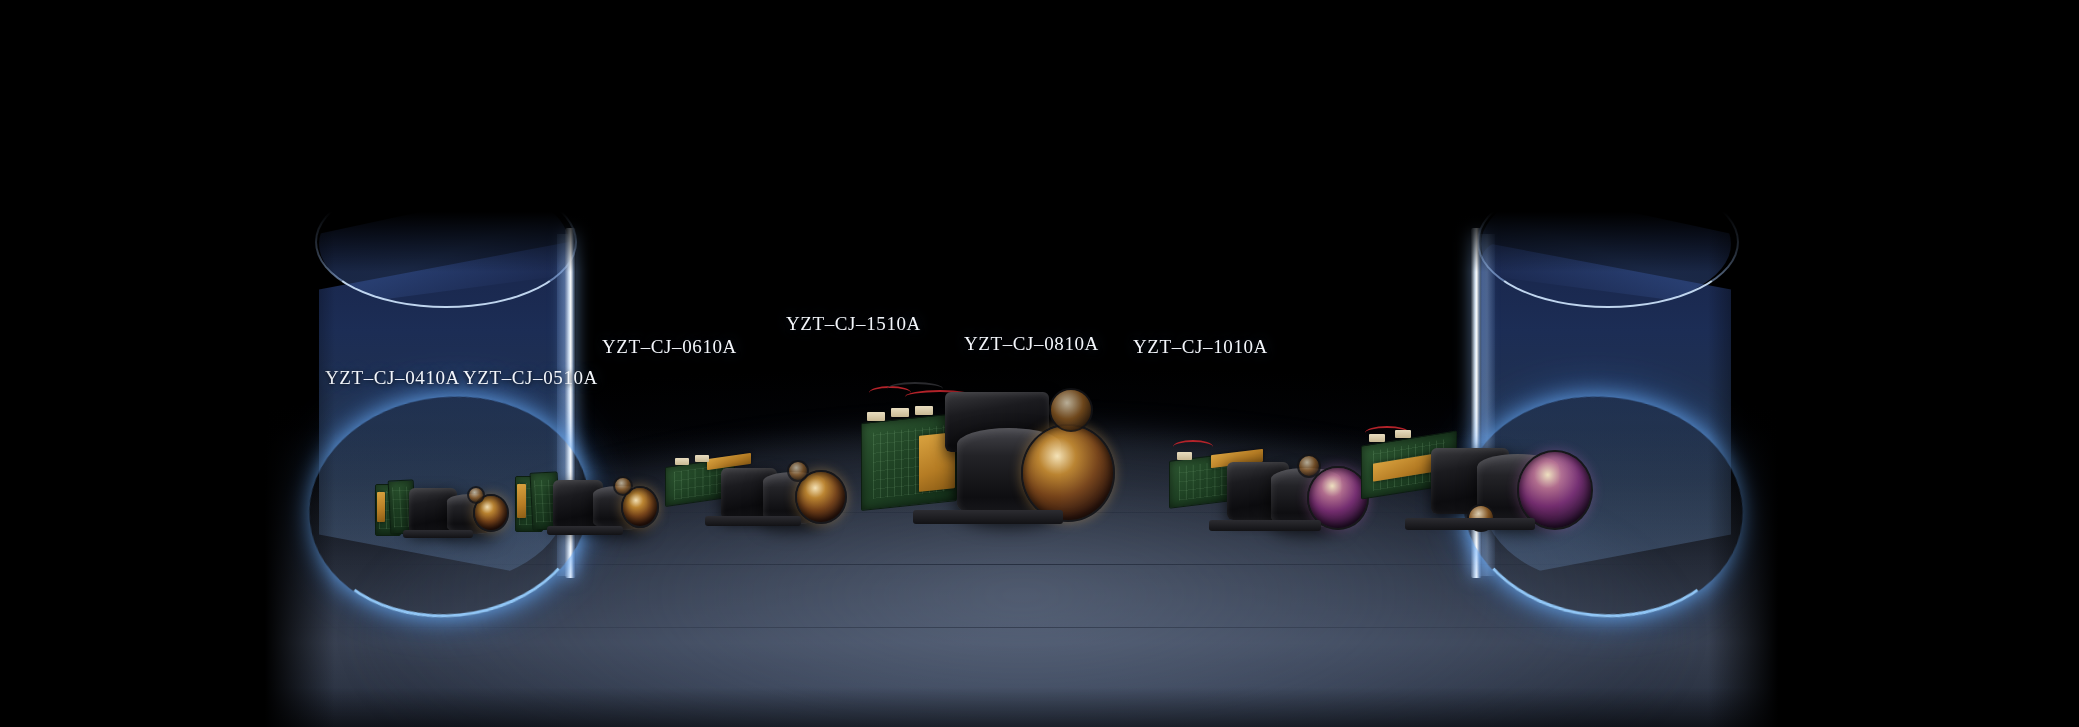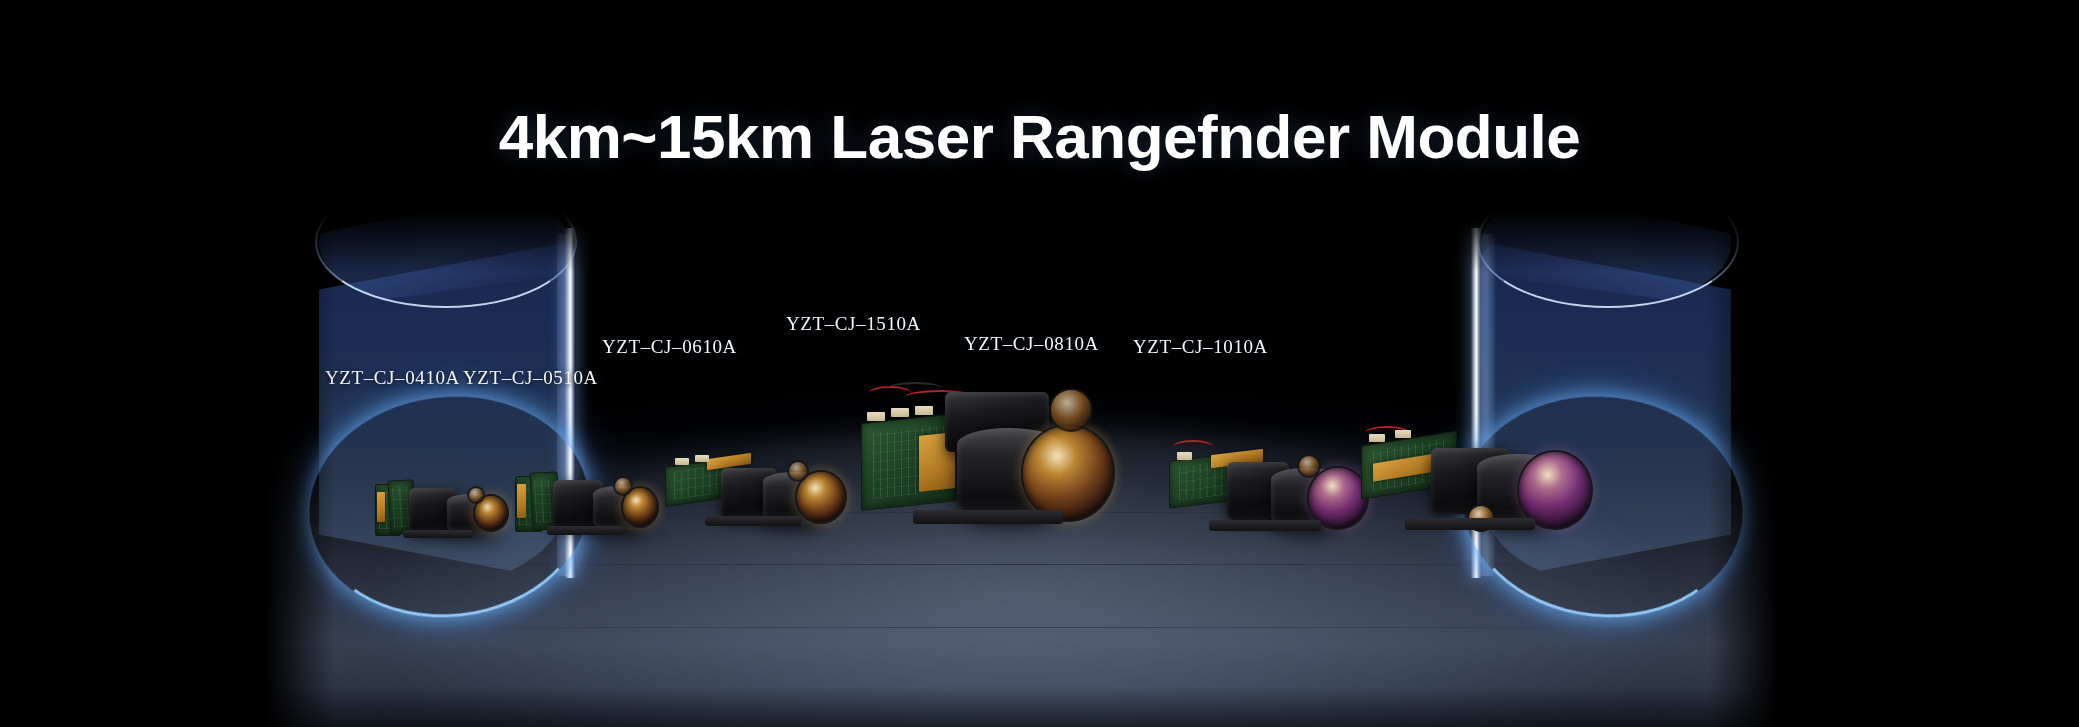--- a/index.html
+++ b/index.html
@@ -249,21 +249,20 @@
     letter-spacing:0.6px;
     white-space:nowrap;
     text-shadow:0 1px 5px rgba(0,0,0,0.9), 0 0 14px rgba(120,170,255,0.25);
   }
 </style>
 </head>
 <body>
 
 <div id="stage">
 
-  <div id="title">4km~15km Laser Rangefnder Module</div>
 
   <div id="scene">
 
     <div class="floor"></div>
     <div class="floor-pool"></div>
     <div class="floor-line" style="left:0; width:1513px; top:352px;"></div>
     <div class="floor-line" style="left:0; width:1513px; top:415px; opacity:.7;"></div>
     <div class="floor-line" style="left:120px; width:1280px; top:300px; opacity:.55;"></div>
 
     <div class="glass" style="left:54px; top:30px; width:250px; height:340px;">

